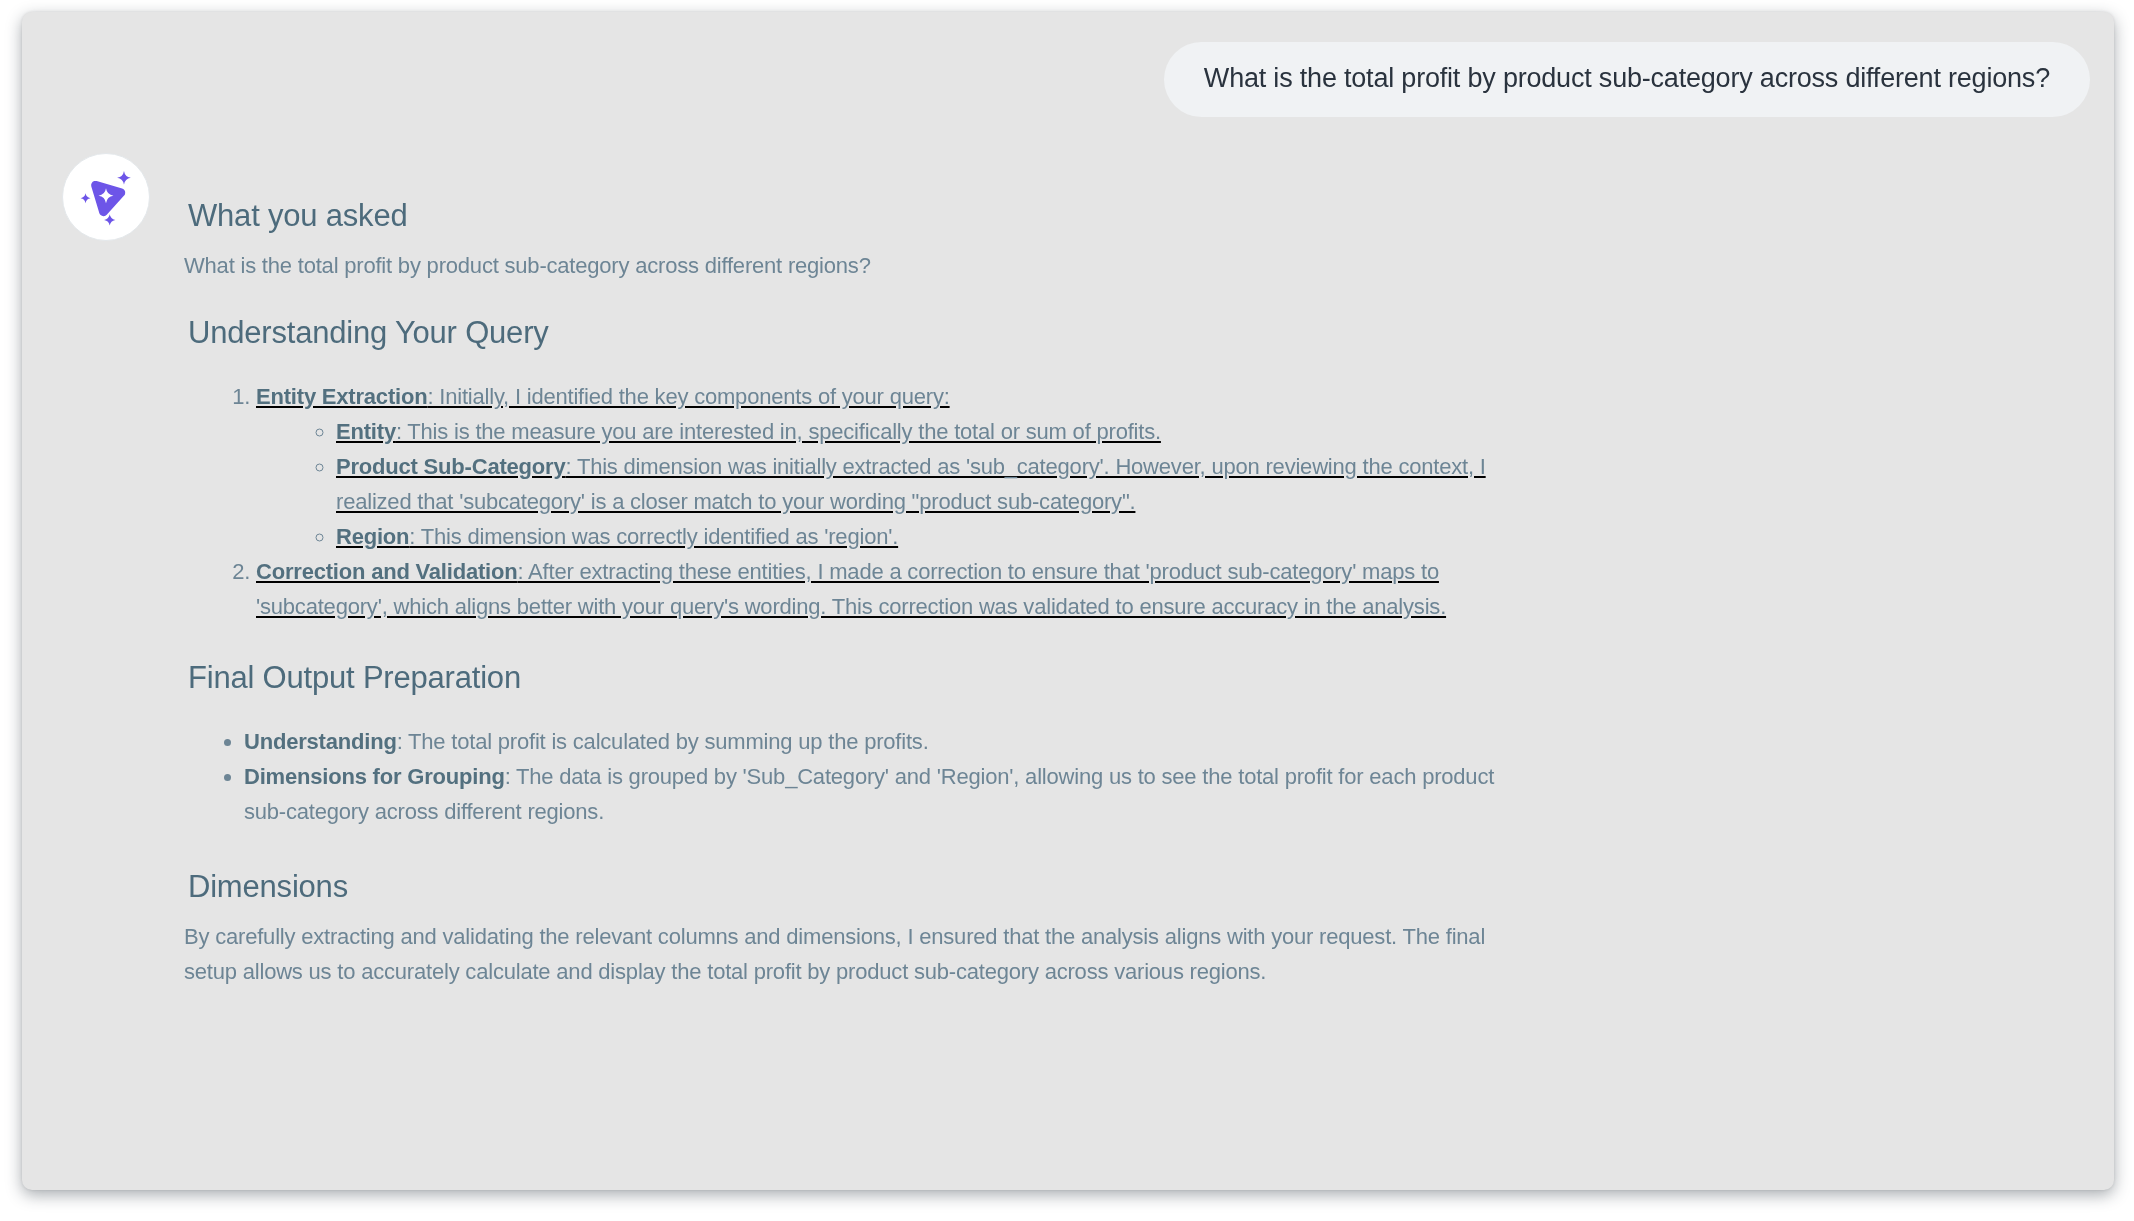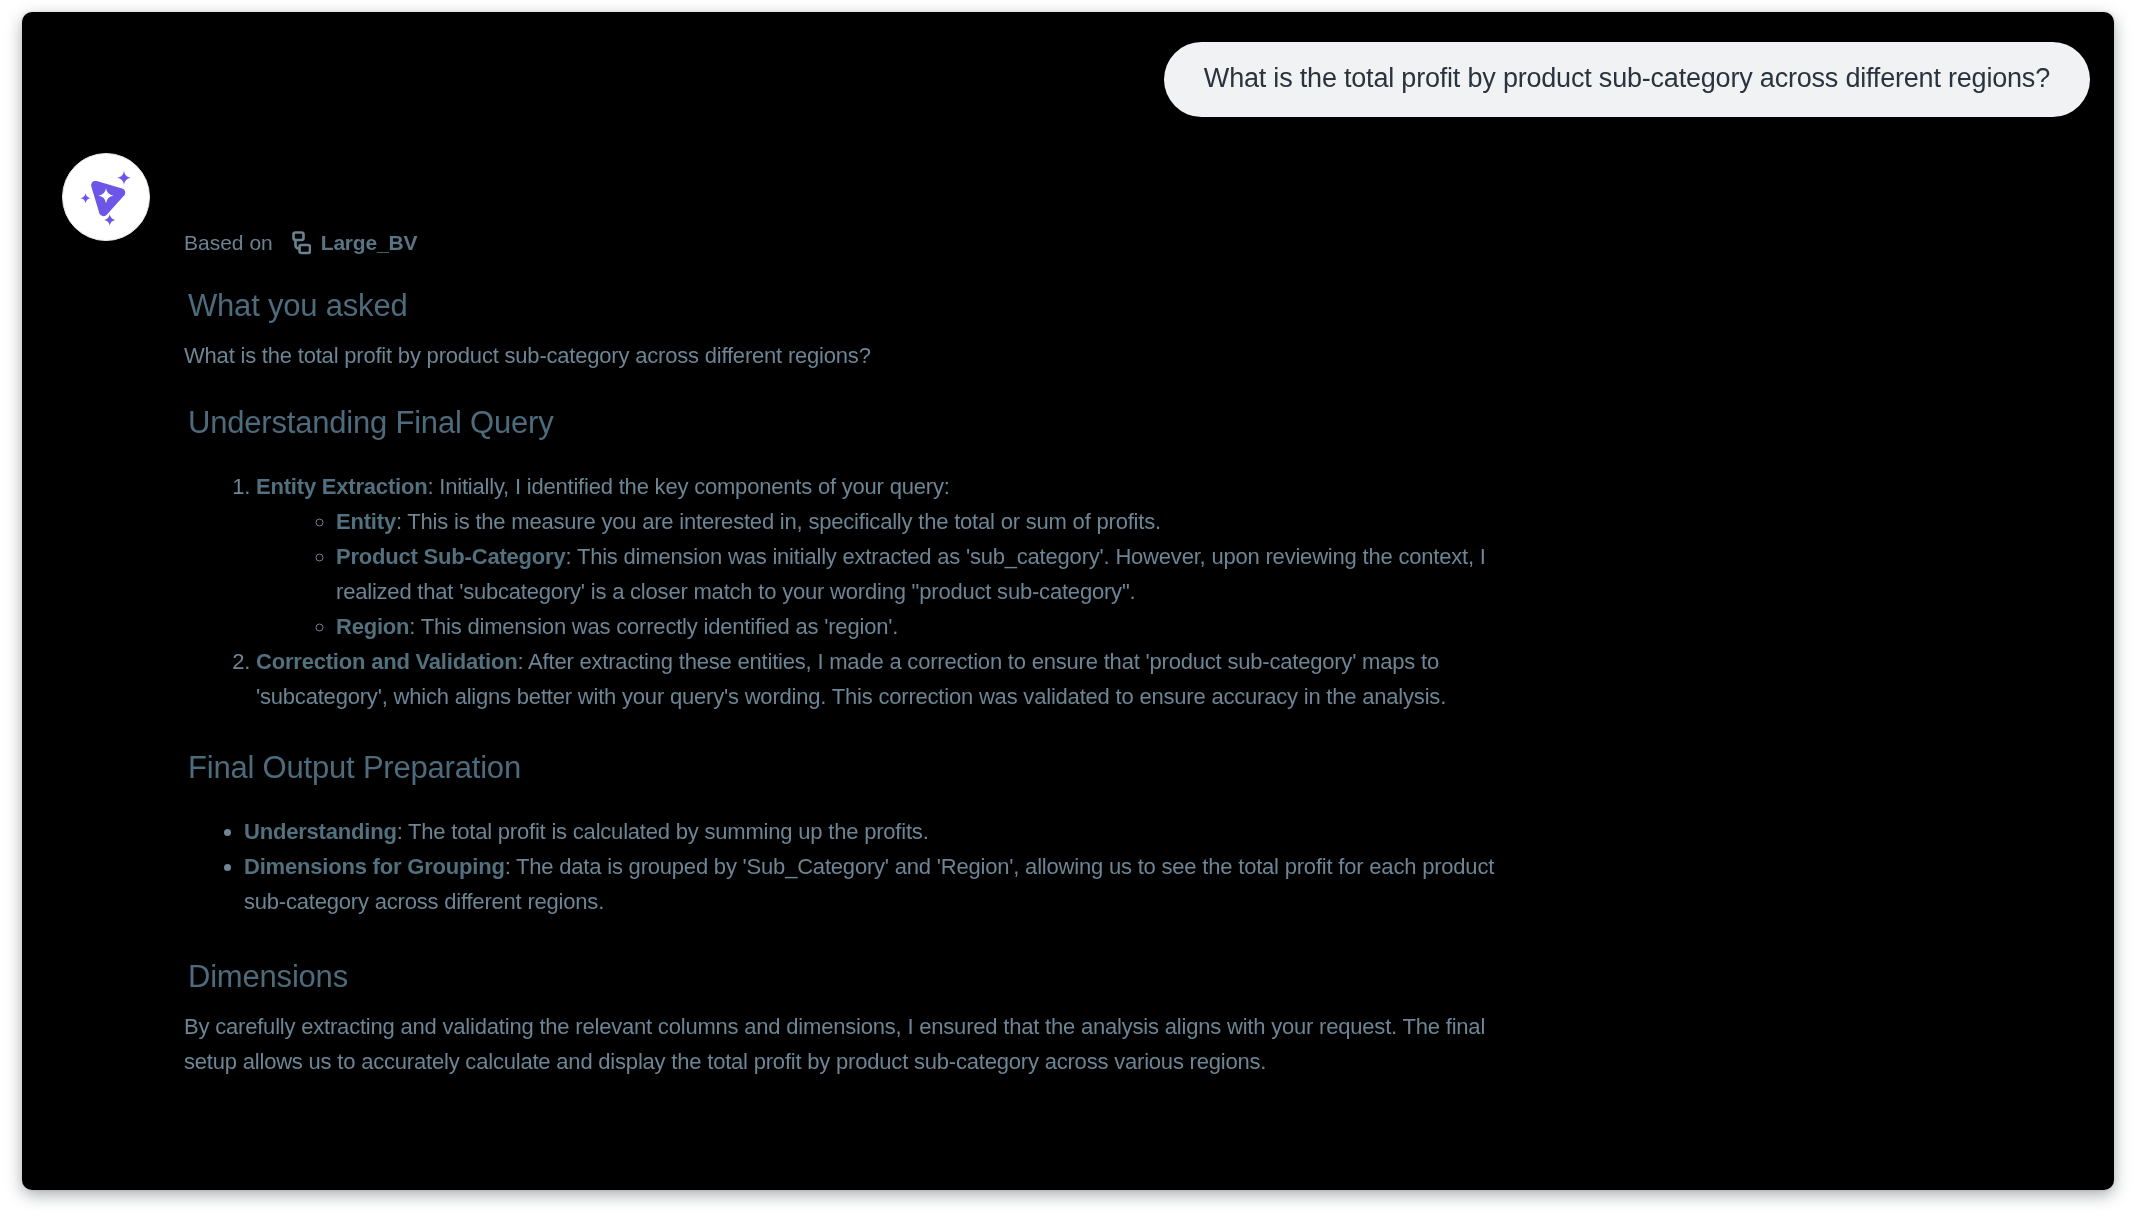--- a/index.html
+++ b/index.html
@@ -6,21 +6,21 @@
   html, body {
     width: 2134px; height: 1221px;
     background: #ffffff;
     font-family: "Liberation Sans", "DejaVu Sans", sans-serif;
     overflow: hidden;
   }
   .chat-panel {
     position: absolute;
     left: 22px; top: 12px;
     width: 2092px; height: 1178px;
-    background: #000000;
+    background: #e5e5e5;
     border-radius: 10px;
     box-shadow: 0 5px 16px rgba(40,50,60,0.40), 0 0 3px rgba(0,0,0,0.10);
   }
   
   .bubble-row {
     display: flex;
     justify-content: flex-end;
     padding: 30px 24px 0 0;
   }
   .user-bubble {
@@ -131,38 +131,27 @@
           <path d="M79 8 Q80.5 17.5 90 19 Q80.5 20.5 79 30 Q77.5 20.5 68 19 Q77.5 17.5 79 8 Z" fill="#6D55E8"></path>
           <path d="M17 44 Q18.2 50.8 25 52 Q18.2 53.2 17 60 Q15.8 53.2 9 52 Q15.8 50.8 17 44 Z" fill="#6D55E8"></path>
           <path d="M56 78 Q57.3 85.7 65 87 Q57.3 88.3 56 96 Q54.7 88.3 47 87 Q54.7 85.7 56 78 Z" fill="#6D55E8"></path>
         </svg>
       </span>
     </div>
 
     <div class="assistant-main">
 
 
-      <div class="based-on">
-        <span>Based on</span>
-        <span class="flow-icon">
-          <svg width="26" height="26" viewBox="0 0 26 26" fill="none">
-            <rect x="8.5" y="2.5" width="10" height="7.5" rx="2" stroke="#6b8292" stroke-width="2.6"></rect>
-            <path d="M10.5 10 v5.5 a3 3 0 0 0 3 3 h1" stroke="#6b8292" stroke-width="2.6" stroke-linecap="round"></path>
-            <rect x="14.5" y="15" width="10.5" height="8" rx="2" stroke="#6b8292" stroke-width="2.6"></rect>
-          </svg>
-        </span>
-        <span class="source-name">Large_BV</span>
-      </div>
 
       <div class="md details">
 
         <h3>What you asked</h3>
         <p>What is the total profit by product sub-category across different regions?</p>
 
-        <h3>Understanding Final Query</h3>
+        <h3>Understanding Your Query</h3>
 
 
         <ol>
           <li>
             <strong class="term">Entity Extraction</strong><span>: Initially, I identified the key components of your query:</span>
             <ul class="circle-list">
               <li>
                 <strong class="term">Entity</strong><span>: This is the measure you are interested in, specifically the total or sum of profits.</span>
               </li>
               <li>

